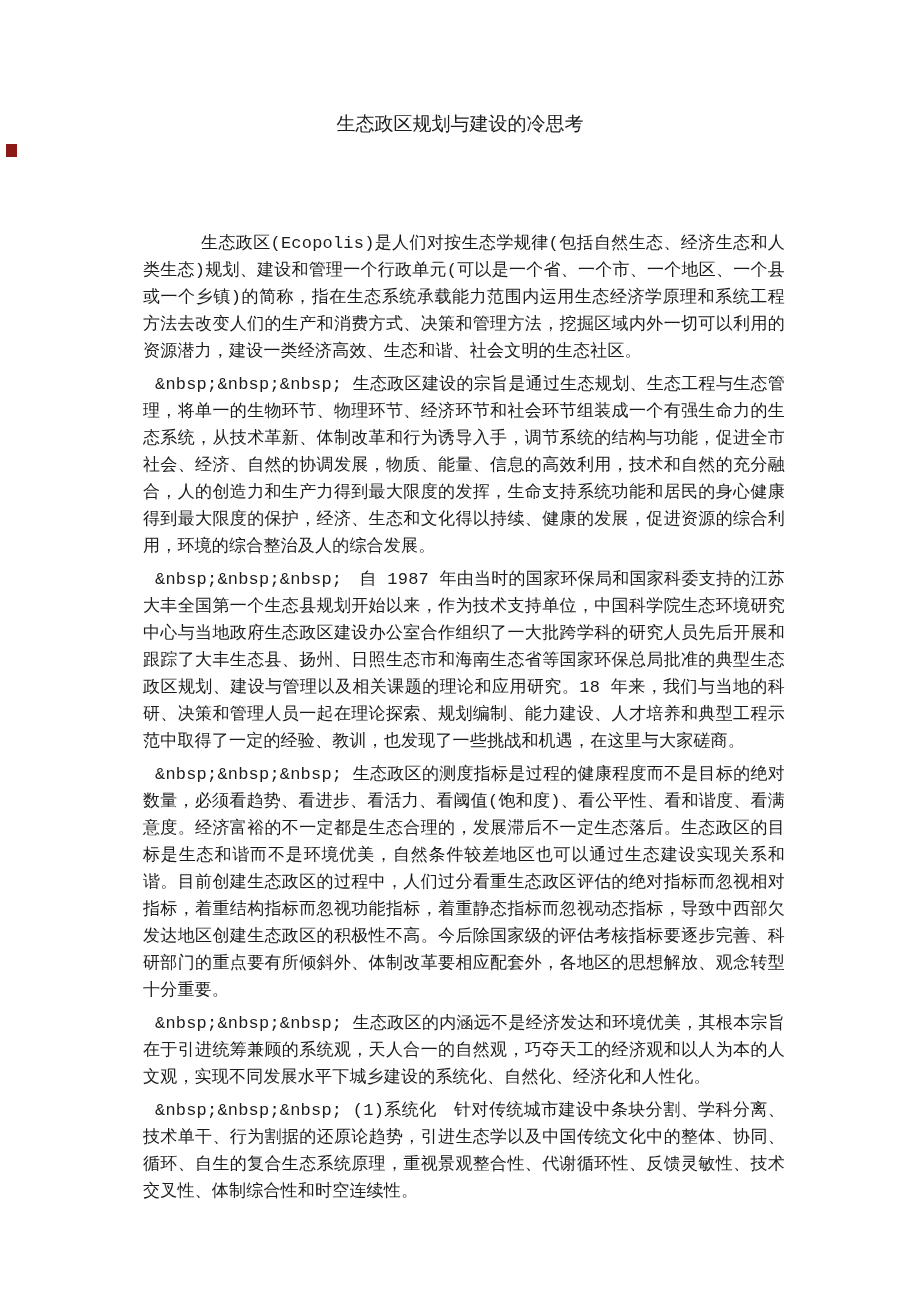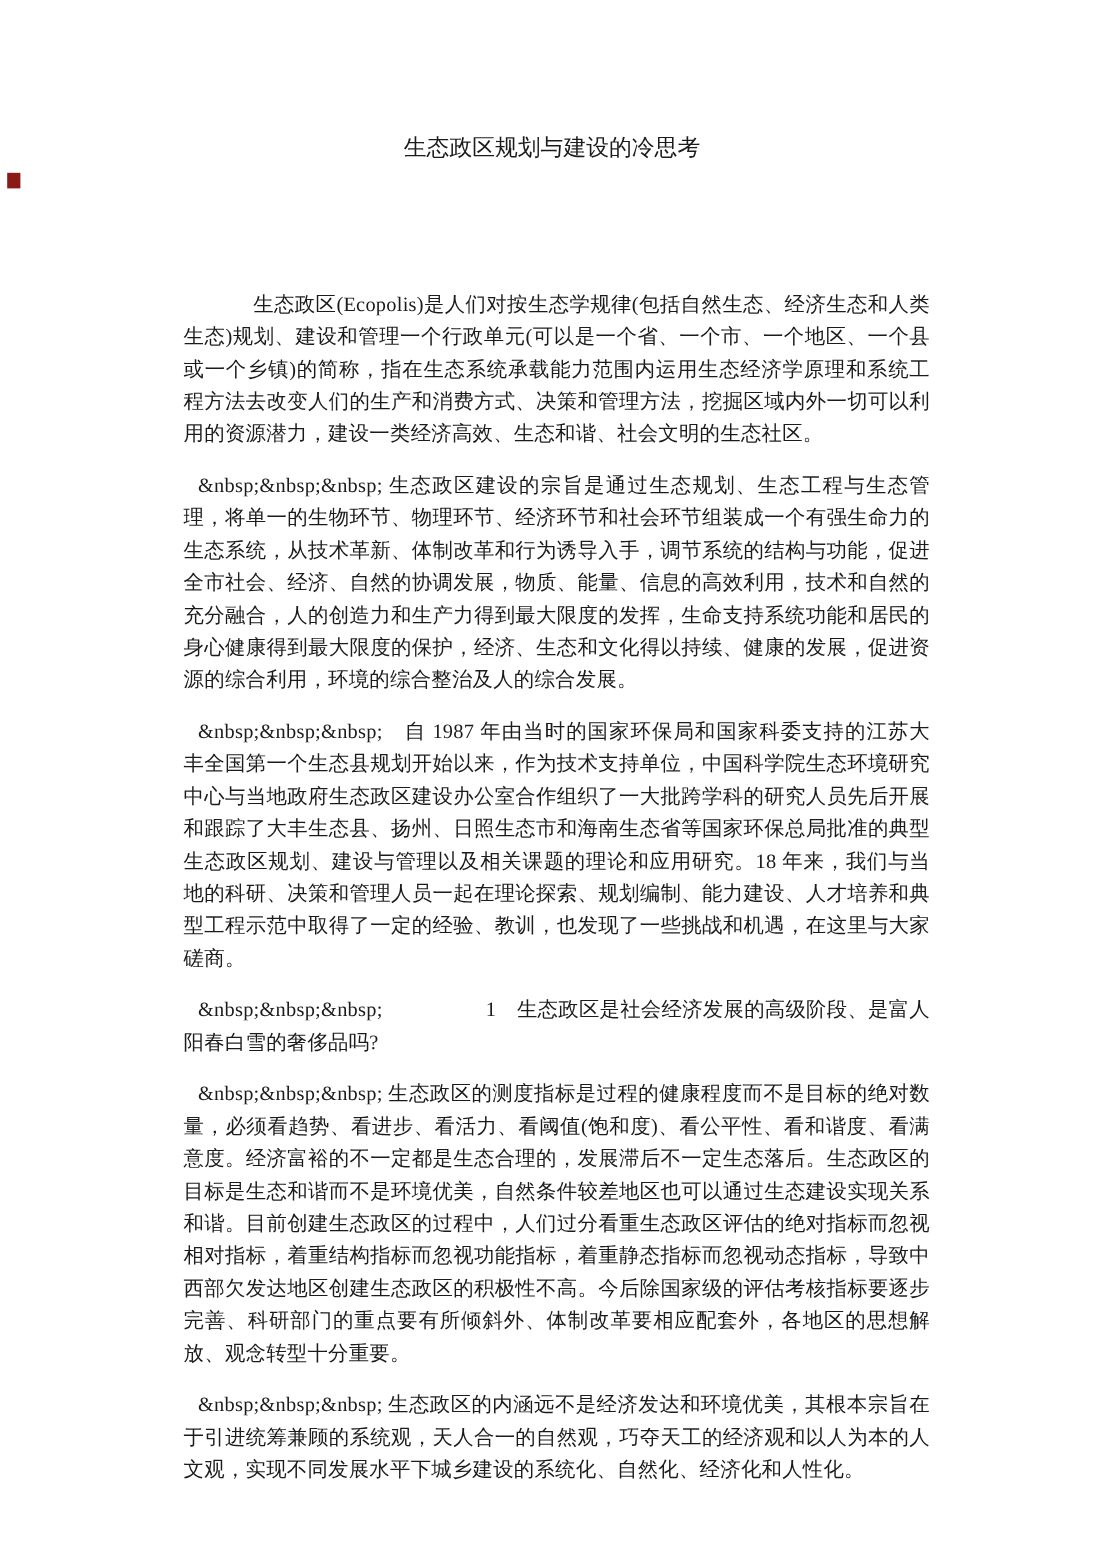--- a/index.html
+++ b/index.html
@@ -39,34 +39,35 @@
     position: absolute;
     left: 137px;
     top: 224px;
     width: 654px;
     font-size: 17px;
     line-height: 27px;
     text-align: justify;
     letter-spacing: 0.2px;
   }
   .para {
-    margin: 16px;
+    margin: 6px;
     padding: 0;
     word-break: break-all;
+    font-family: Liberation Mono, monospace;
   }
   .para.indent-wide { text-indent: 58px; }
   .para.indent-narrow { text-indent: 12px; }
 </style>
 </head>
 <body>
 
 <div class="page" style="background: rgb(255, 255, 255); color: rgb(27, 27, 27);">
   <div class="red-marker" style="background: rgb(139, 26, 23);"></div>
   <h1 class="doc-title">生态政区规划与建设的冷思考</h1>
   <div class="article-body">
       <div class="para indent-wide">生态政区(Ecopolis)是人们对按生态学规律(包括自然生态、经济生态和人类生态)规划、建设和管理一个行政单元(可以是一个省、一个市、一个地区、一个县或一个乡镇)的简称，指在生态系统承载能力范围内运用生态经济学原理和系统工程方法去改变人们的生产和消费方式、决策和管理方法，挖掘区域内外一切可以利用的资源潜力，建设一类经济高效、生态和谐、社会文明的生态社区。</div>
       <div class="para indent-narrow">&amp;nbsp;&amp;nbsp;&amp;nbsp; 生态政区建设的宗旨是通过生态规划、生态工程与生态管理，将单一的生物环节、物理环节、经济环节和社会环节组装成一个有强生命力的生态系统，从技术革新、体制改革和行为诱导入手，调节系统的结构与功能，促进全市社会、经济、自然的协调发展，物质、能量、信息的高效利用，技术和自然的充分融合，人的创造力和生产力得到最大限度的发挥，生命支持系统功能和居民的身心健康得到最大限度的保护，经济、生态和文化得以持续、健康的发展，促进资源的综合利用，环境的综合整治及人的综合发展。</div>
       <div class="para indent-narrow">&amp;nbsp;&amp;nbsp;&amp;nbsp;　自 1987 年由当时的国家环保局和国家科委支持的江苏大丰全国第一个生态县规划开始以来，作为技术支持单位，中国科学院生态环境研究中心与当地政府生态政区建设办公室合作组织了一大批跨学科的研究人员先后开展和跟踪了大丰生态县、扬州、日照生态市和海南生态省等国家环保总局批准的典型生态政区规划、建设与管理以及相关课题的理论和应用研究。18 年来，我们与当地的科研、决策和管理人员一起在理论探索、规划编制、能力建设、人才培养和典型工程示范中取得了一定的经验、教训，也发现了一些挑战和机遇，在这里与大家磋商。</div>
-      <div class="para indent-narrow">&amp;nbsp;&amp;nbsp;&amp;nbsp;　　　　　1　生态政区是社会经济发展的高级阶段、是富人阳春白雪的奢侈品吗?</div>
       <div class="para indent-narrow">&amp;nbsp;&amp;nbsp;&amp;nbsp; 生态政区的测度指标是过程的健康程度而不是目标的绝对数量，必须看趋势、看进步、看活力、看阈值(饱和度)、看公平性、看和谐度、看满意度。经济富裕的不一定都是生态合理的，发展滞后不一定生态落后。生态政区的目标是生态和谐而不是环境优美，自然条件较差地区也可以通过生态建设实现关系和谐。目前创建生态政区的过程中，人们过分看重生态政区评估的绝对指标而忽视相对指标，着重结构指标而忽视功能指标，着重静态指标而忽视动态指标，导致中西部欠发达地区创建生态政区的积极性不高。今后除国家级的评估考核指标要逐步完善、科研部门的重点要有所倾斜外、体制改革要相应配套外，各地区的思想解放、观念转型十分重要。</div>
       <div class="para indent-narrow">&amp;nbsp;&amp;nbsp;&amp;nbsp; 生态政区的内涵远不是经济发达和环境优美，其根本宗旨在于引进统筹兼顾的系统观，天人合一的自然观，巧夺天工的经济观和以人为本的人文观，实现不同发展水平下城乡建设的系统化、自然化、经济化和人性化。</div>
+      <div class="para indent-narrow">&amp;nbsp;&amp;nbsp;&amp;nbsp; (1)系统化　针对传统城市建设中条块分割、学科分离、技术单干、行为割据的还原论趋势，引进生态学以及中国传统文化中的整体、协同、循环、自生的复合生态系统原理，重视景观整合性、代谢循环性、反馈灵敏性、技术交叉性、体制综合性和时空连续性。</div>
     </div>
 </div>
 
 </body></html>

